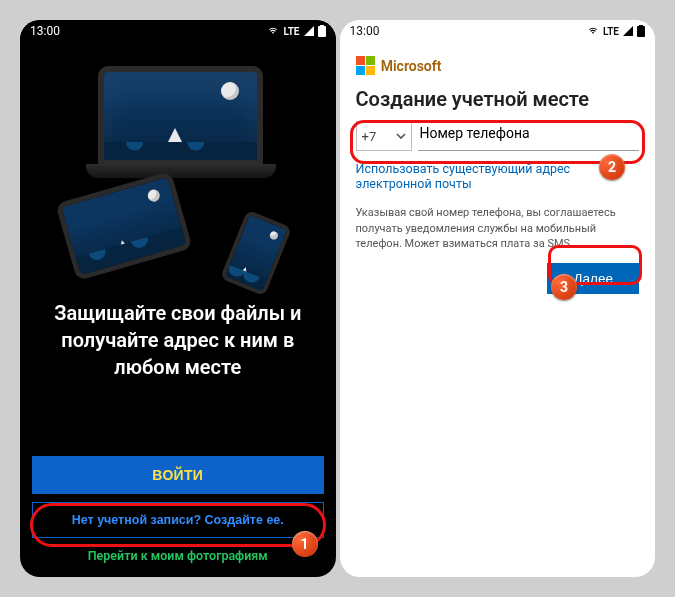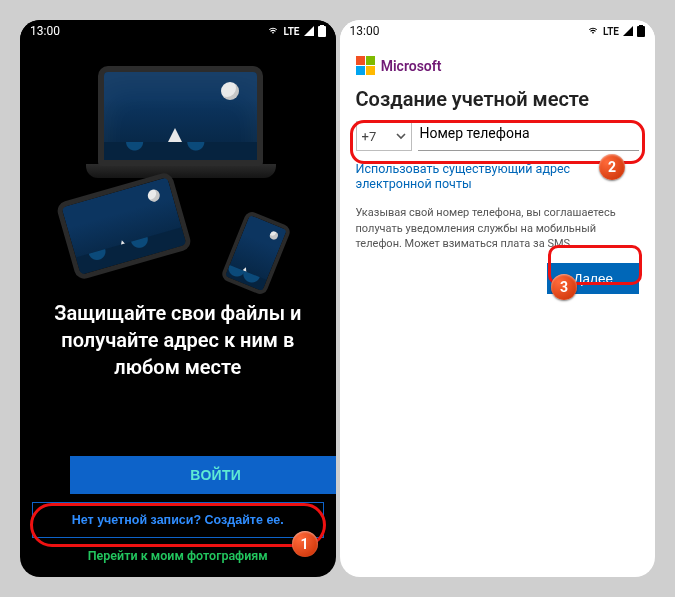--- a/index.html
+++ b/index.html
@@ -23,31 +23,31 @@
   .laptop .base { height: 14px; width: 190px; margin-left: -12px; margin-top: -2px; border-radius: 0 0 12px 12px; background: linear-gradient(#2c2c2c, #151515); }
   .tablet { position: absolute; left: 6px; top: 120px; width: 120px; height: 80px; transform: rotate(-16deg); }
   .tablet .t-scr { width: 100%; height: 100%; border-radius: 10px; border: 5px solid #2a2a2a; background: linear-gradient(#0c3560 30%, #06233f); position: relative; overflow: hidden; }
   .phonedev { position: absolute; right: 18px; top: 150px; width: 48px; height: 74px; transform: rotate(22deg); }
   .phonedev .p-scr { width: 100%; height: 100%; border-radius: 8px; border: 4px solid #2a2a2a; background: linear-gradient(#0c3560 30%, #06233f); position: relative; overflow: hidden; }
 
   .headline { text-align: center; font-size: 20px; font-weight: 600; line-height: 1.35; margin: 34px 6px 0; }
   .spacer { flex: 1; }
 
   .btn { display: block; width: 100%; text-align: center; border: none; cursor: pointer; }
-  .btn-primary { background: #0d63c9; color: #5eead4; font-weight: 700; padding: 11px 0; font-size: 14px; letter-spacing: .3px; margin-left: 38px; }
+  .btn-primary { background: #0d63c9; color: #fde047; font-weight: 700; padding: 11px 0; font-size: 14px; letter-spacing: .3px; }
   .btn-outline { background: transparent; color: #2f8dff; border: 1.5px solid #0d63c9; padding: 10px 0; font-size: 12.5px; font-weight: 600; margin-top: 8px; }
   .link-photos { display: block; text-align: center; color: #22c55e; font-size: 12.5px; font-weight: 600; margin-top: 10px; }
 
   
   .right-wrap { height: calc(100% - 22px); padding: 8px 16px 14px; display: flex; flex-direction: column; color: #222; }
   .ms-logo { display: flex; align-items: center; gap: 6px; margin: 6px 0 12px; }
   .ms-sq { display: grid; grid-template-columns: 9px 9px; grid-template-rows: 9px 9px; gap: 1.2px; }
   .ms-sq span:nth-child(1){background:#f25022;} .ms-sq span:nth-child(2){background:#7fba00;}
   .ms-sq span:nth-child(3){background:#00a4ef;} .ms-sq span:nth-child(4){background:#ffb900;}
-  .ms-name { font-size: 14px; font-weight: 600; color: #701a75; }
+  .ms-name { font-size: 14px; font-weight: 600; color: #a16207; }
   .title { font-size: 20px; font-weight: 600; margin-bottom: 10px; }
   .input-row { display: flex; gap: 6px; align-items: stretch; }
   .cc { width: 56px; border: 1px solid #bdbdbd; display: flex; align-items: center; justify-content: space-between; padding: 4px 5px; font-size: 13px; color: #444; height: 30px; }
   .cc svg { width: 10px; height: 10px; }
   .phone-input { flex: 1; border: none; border-bottom: 1px solid #9a9a9a; padding: 4px 2px 3px; font-size: 14px; color: #000000; }
   .alt-link { display: block; color: #0067b8; font-size: 12.5px; margin-top: 10px; }
   .disclaimer { font-size: 11px; color: #555; line-height: 1.4; margin-top: 14px; }
   .next-row { display: flex; justify-content: flex-end; margin-top: 12px; }
   .btn-next { background: #0067b8; color: #fff; font-size: 13.5px; padding: 8px 26px; border: none; cursor: pointer; }
 

